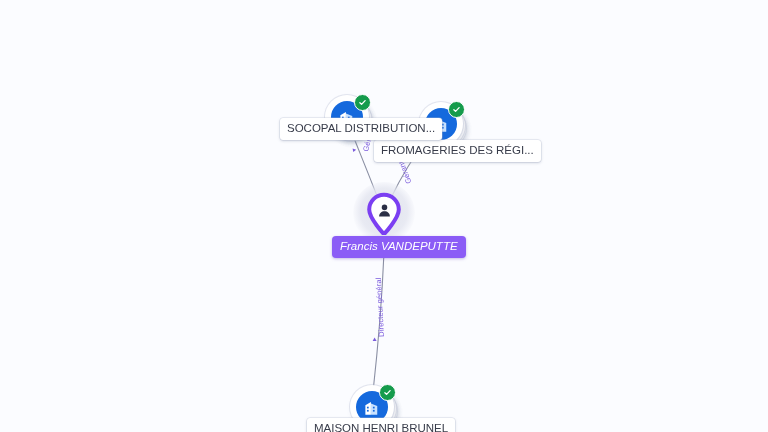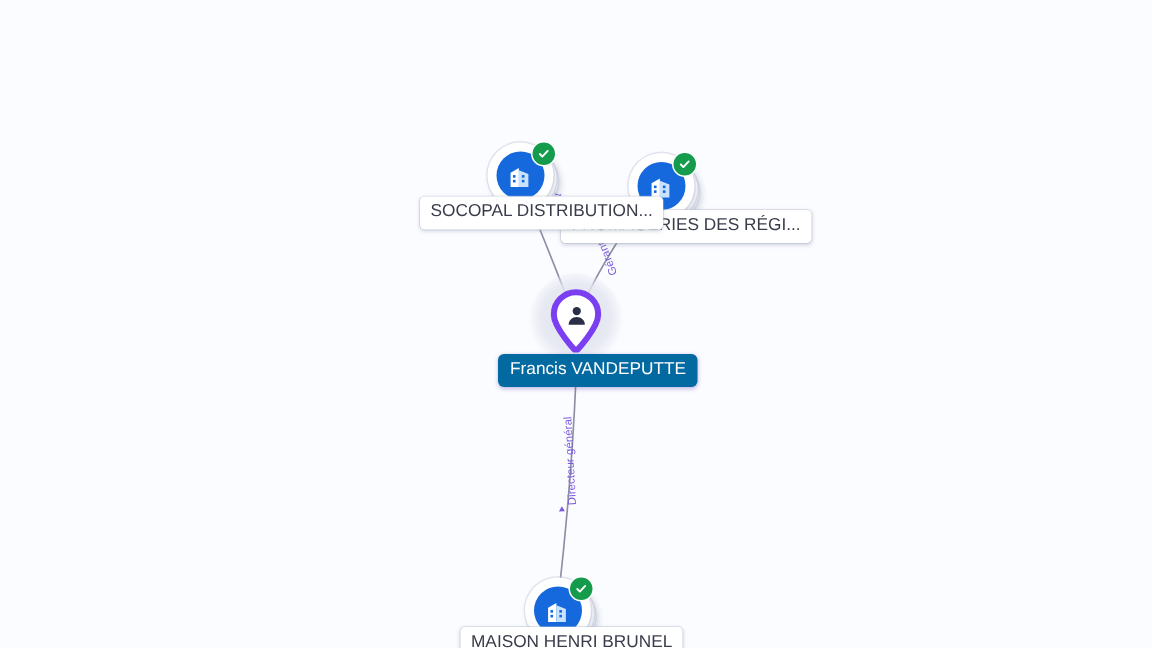--- a/index.html
+++ b/index.html
@@ -115,28 +115,29 @@
     width: 24px;
     height: 24px;
     display: flex;
     align-items: center;
     justify-content: center;
   }
 
   
   #person-label {
     position: absolute;
-    background: #0369a1;
+    background: #8b5cf6;
     color: #ffffff;
     font-size: 11.5px;
     line-height: 15px;
     padding: 3px 8px 4px 8px;
     border-radius: 4px;
     white-space: nowrap;
     box-shadow: 0 1px 3px rgba(90,60,180,.35);
+    font-style: italic;
   }
 
   
   .edge-label {
     position: absolute;
     color: #7b5bdd;
     font-size: 7.5px;
     line-height: 9px;
     white-space: nowrap;
     transform-origin: 0 0;
@@ -180,21 +181,21 @@
         <rect x="12.5" y="11" width="2.2" height="2.2" fill="#1569dd"></rect>
         <rect x="12.5" y="15" width="2.2" height="2.2" fill="#1569dd"></rect>
       </svg>
     </div>
     <div class="check">
       <svg width="9" height="9" viewBox="0 0 24 24">
         <path d="M5 12.5l4.5 4.5L19 7" fill="none" stroke="#ffffff" stroke-width="3.4" stroke-linecap="round" stroke-linejoin="round"></path>
       </svg>
     </div>
   </div>
-  <div class="company-label" style="left:280px; top:131px; z-index:5;">SOCOPAL DISTRIBUTION...</div>
+  <div class="company-label" style="left:280px; top:118px; z-index:5;">SOCOPAL DISTRIBUTION...</div>
 
   <div class="company-node" style="left:419px; top:102px;">
     <div class="halo s3"></div>
     <div class="halo s2"></div>
     <div class="halo"></div>
     <div class="disc">
       <svg width="19" height="19" viewBox="0 0 24 24">
         <path d="M3 21V9l7-4v16H3z" fill="#ffffff"></path>
         <path d="M10 21V7l8 3v11h-8z" fill="#c9e2ff"></path>
         <rect x="5" y="11" width="2.2" height="2.2" fill="#1569dd"></rect>

